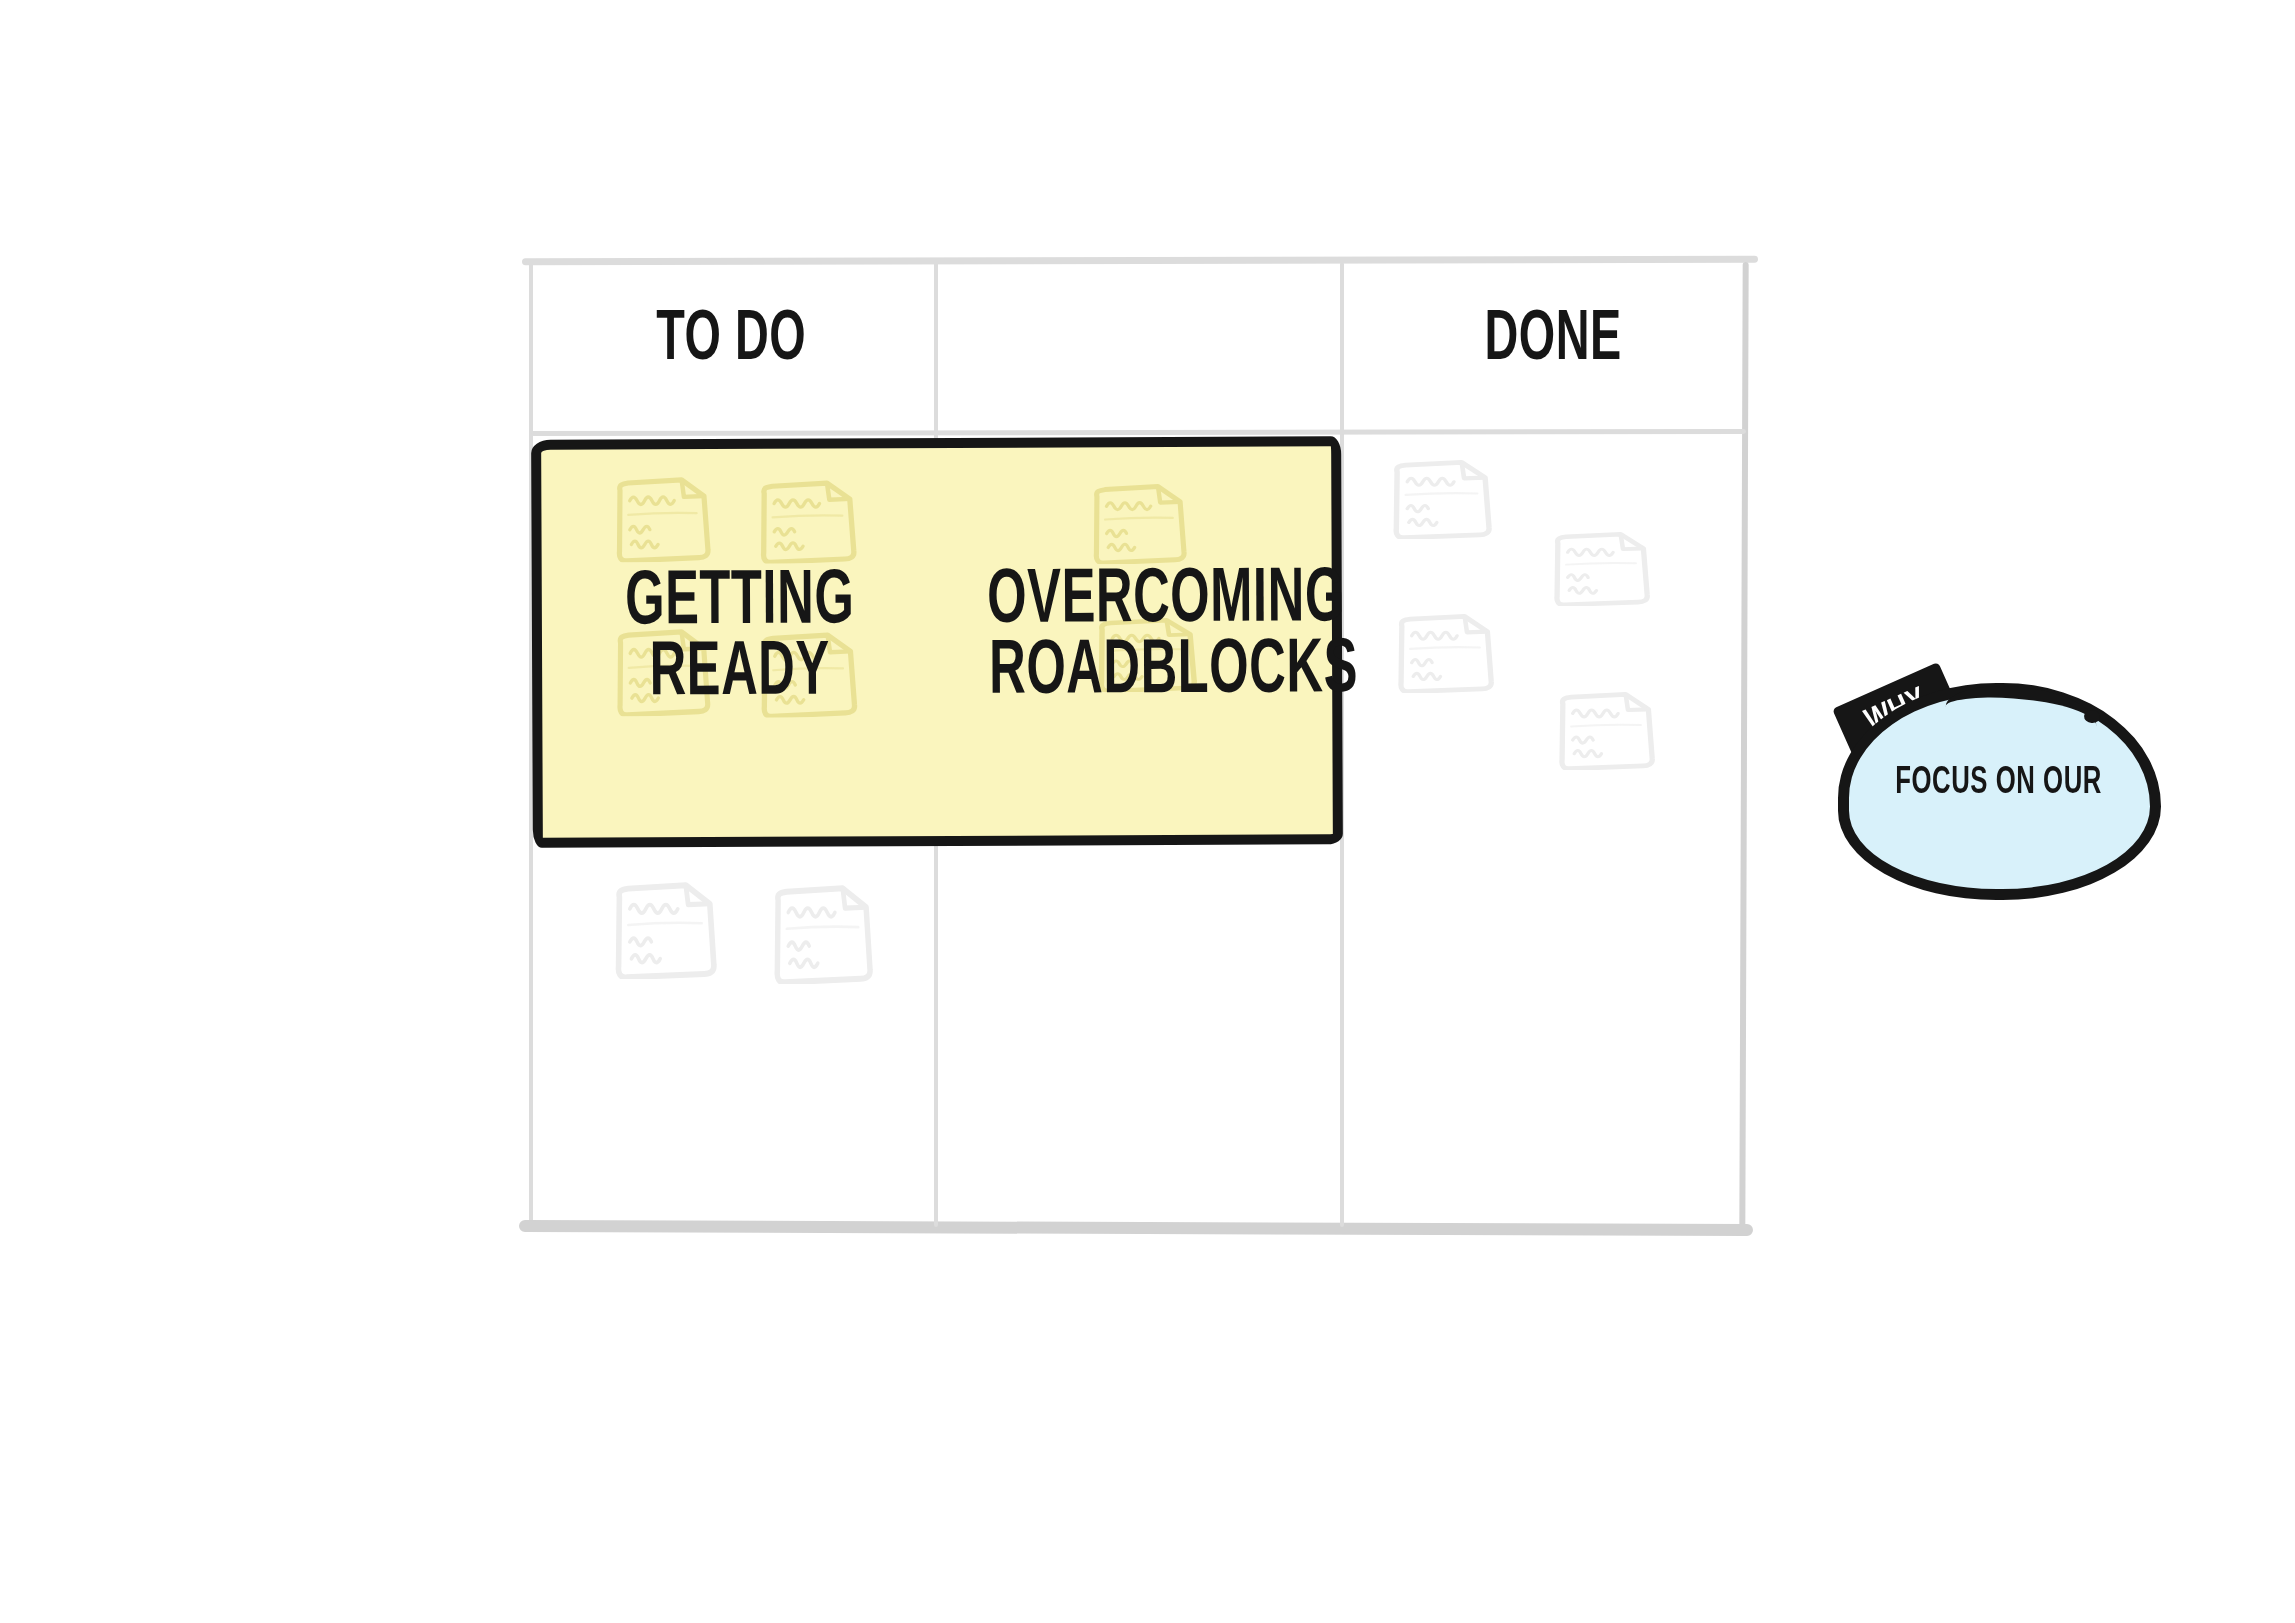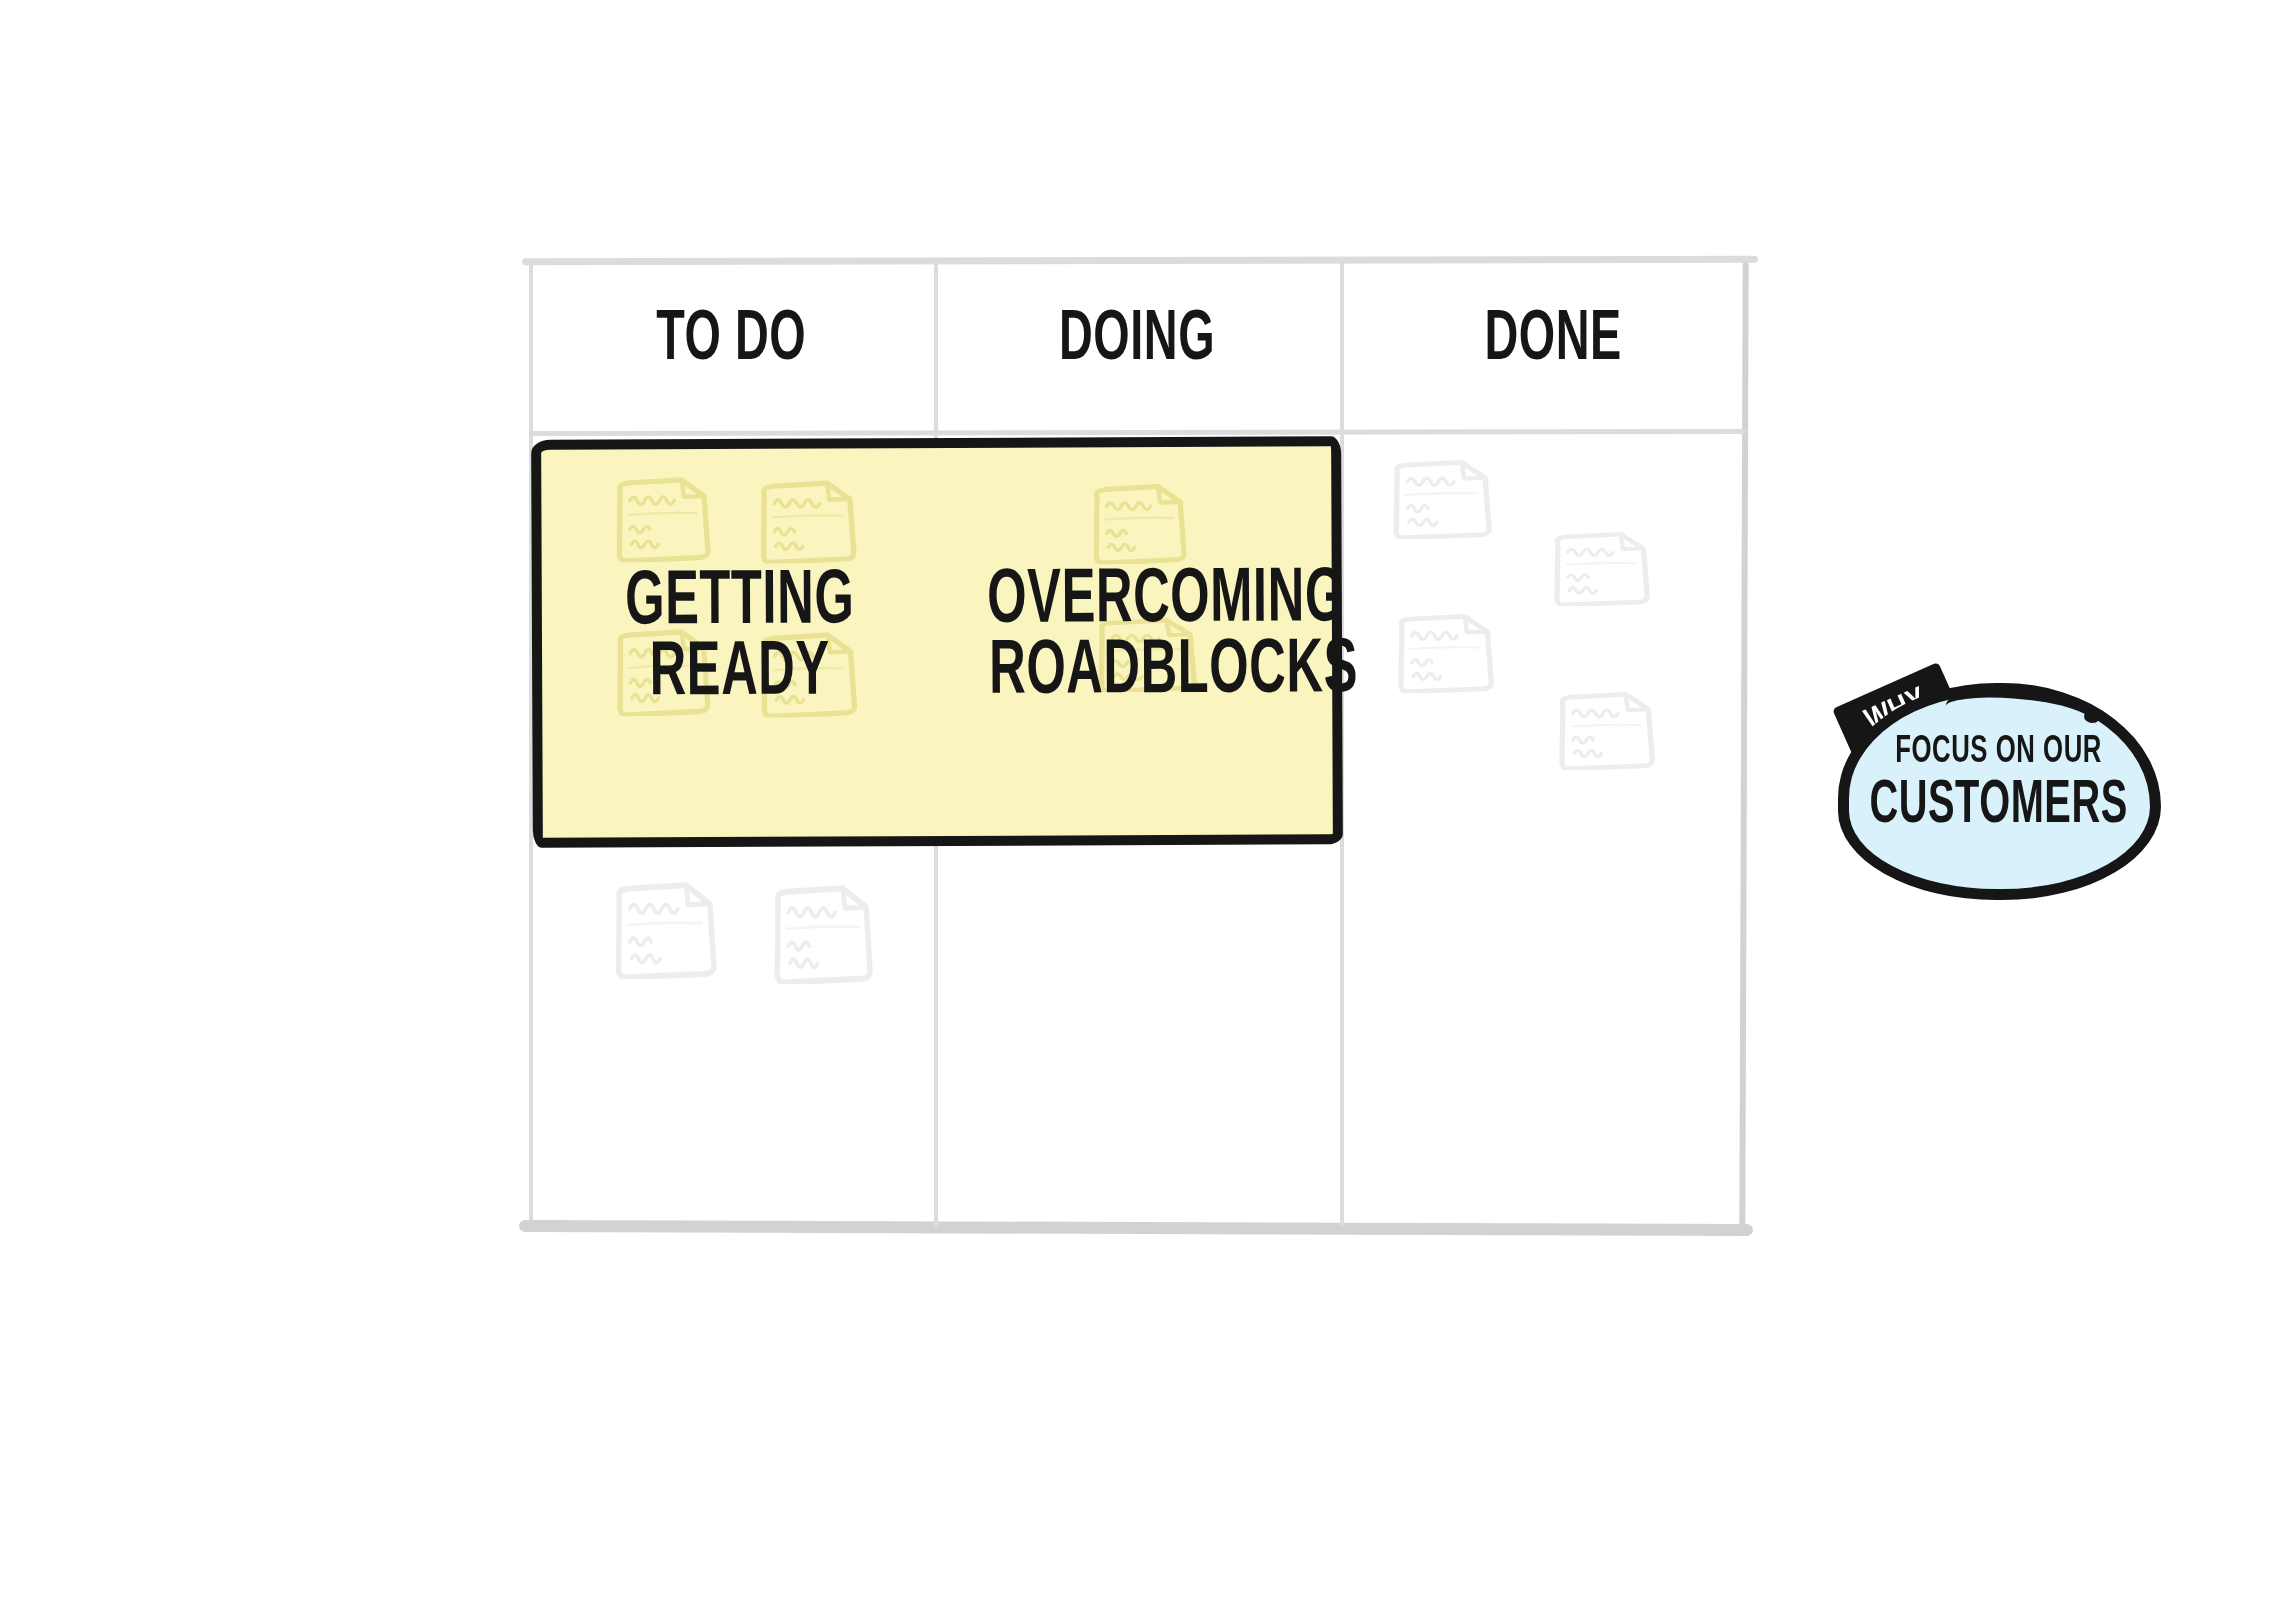--- a/index.html
+++ b/index.html
@@ -177,23 +177,20 @@
     <div class="edge-left"></div>
     <div class="edge-right"></div>
     <div class="edge-bottom"></div>
     <div class="divider d1"></div>
     <div class="divider d2"></div>
     <div class="header-rule"></div>
 
     <div class="col-label c1">
       <span class="tall">TO DO</span>
     </div>
-    <div class="col-label c2">
-      <span class="tall">DOING</span>
-    </div>
     <div class="col-label c3">
       <span class="tall">DONE</span>
     </div>
 
     <div class="highlight">
       <div class="note note-yellow ny1">
         <svg viewBox="0 0 140 116" preserveAspectRatio="none">
             <use href="#note-shape"></use>
           </svg>
       </div>
@@ -268,20 +265,19 @@
 
 
 
   <div class="sticker sticker-why">
     <div class="tag">
       <span class="tall">WHY</span>
     </div>
     <div class="blob">
       <div class="blob-text">
         <div class="line small"><span class="tall">FOCUS ON OUR</span></div>
-        <div class="line big"><span class="tall">CUSTOMERS</span></div>
       </div>
     </div>
     <div class="swoosh"></div>
   </div>
 
 </div>
 
 
 </body></html>

